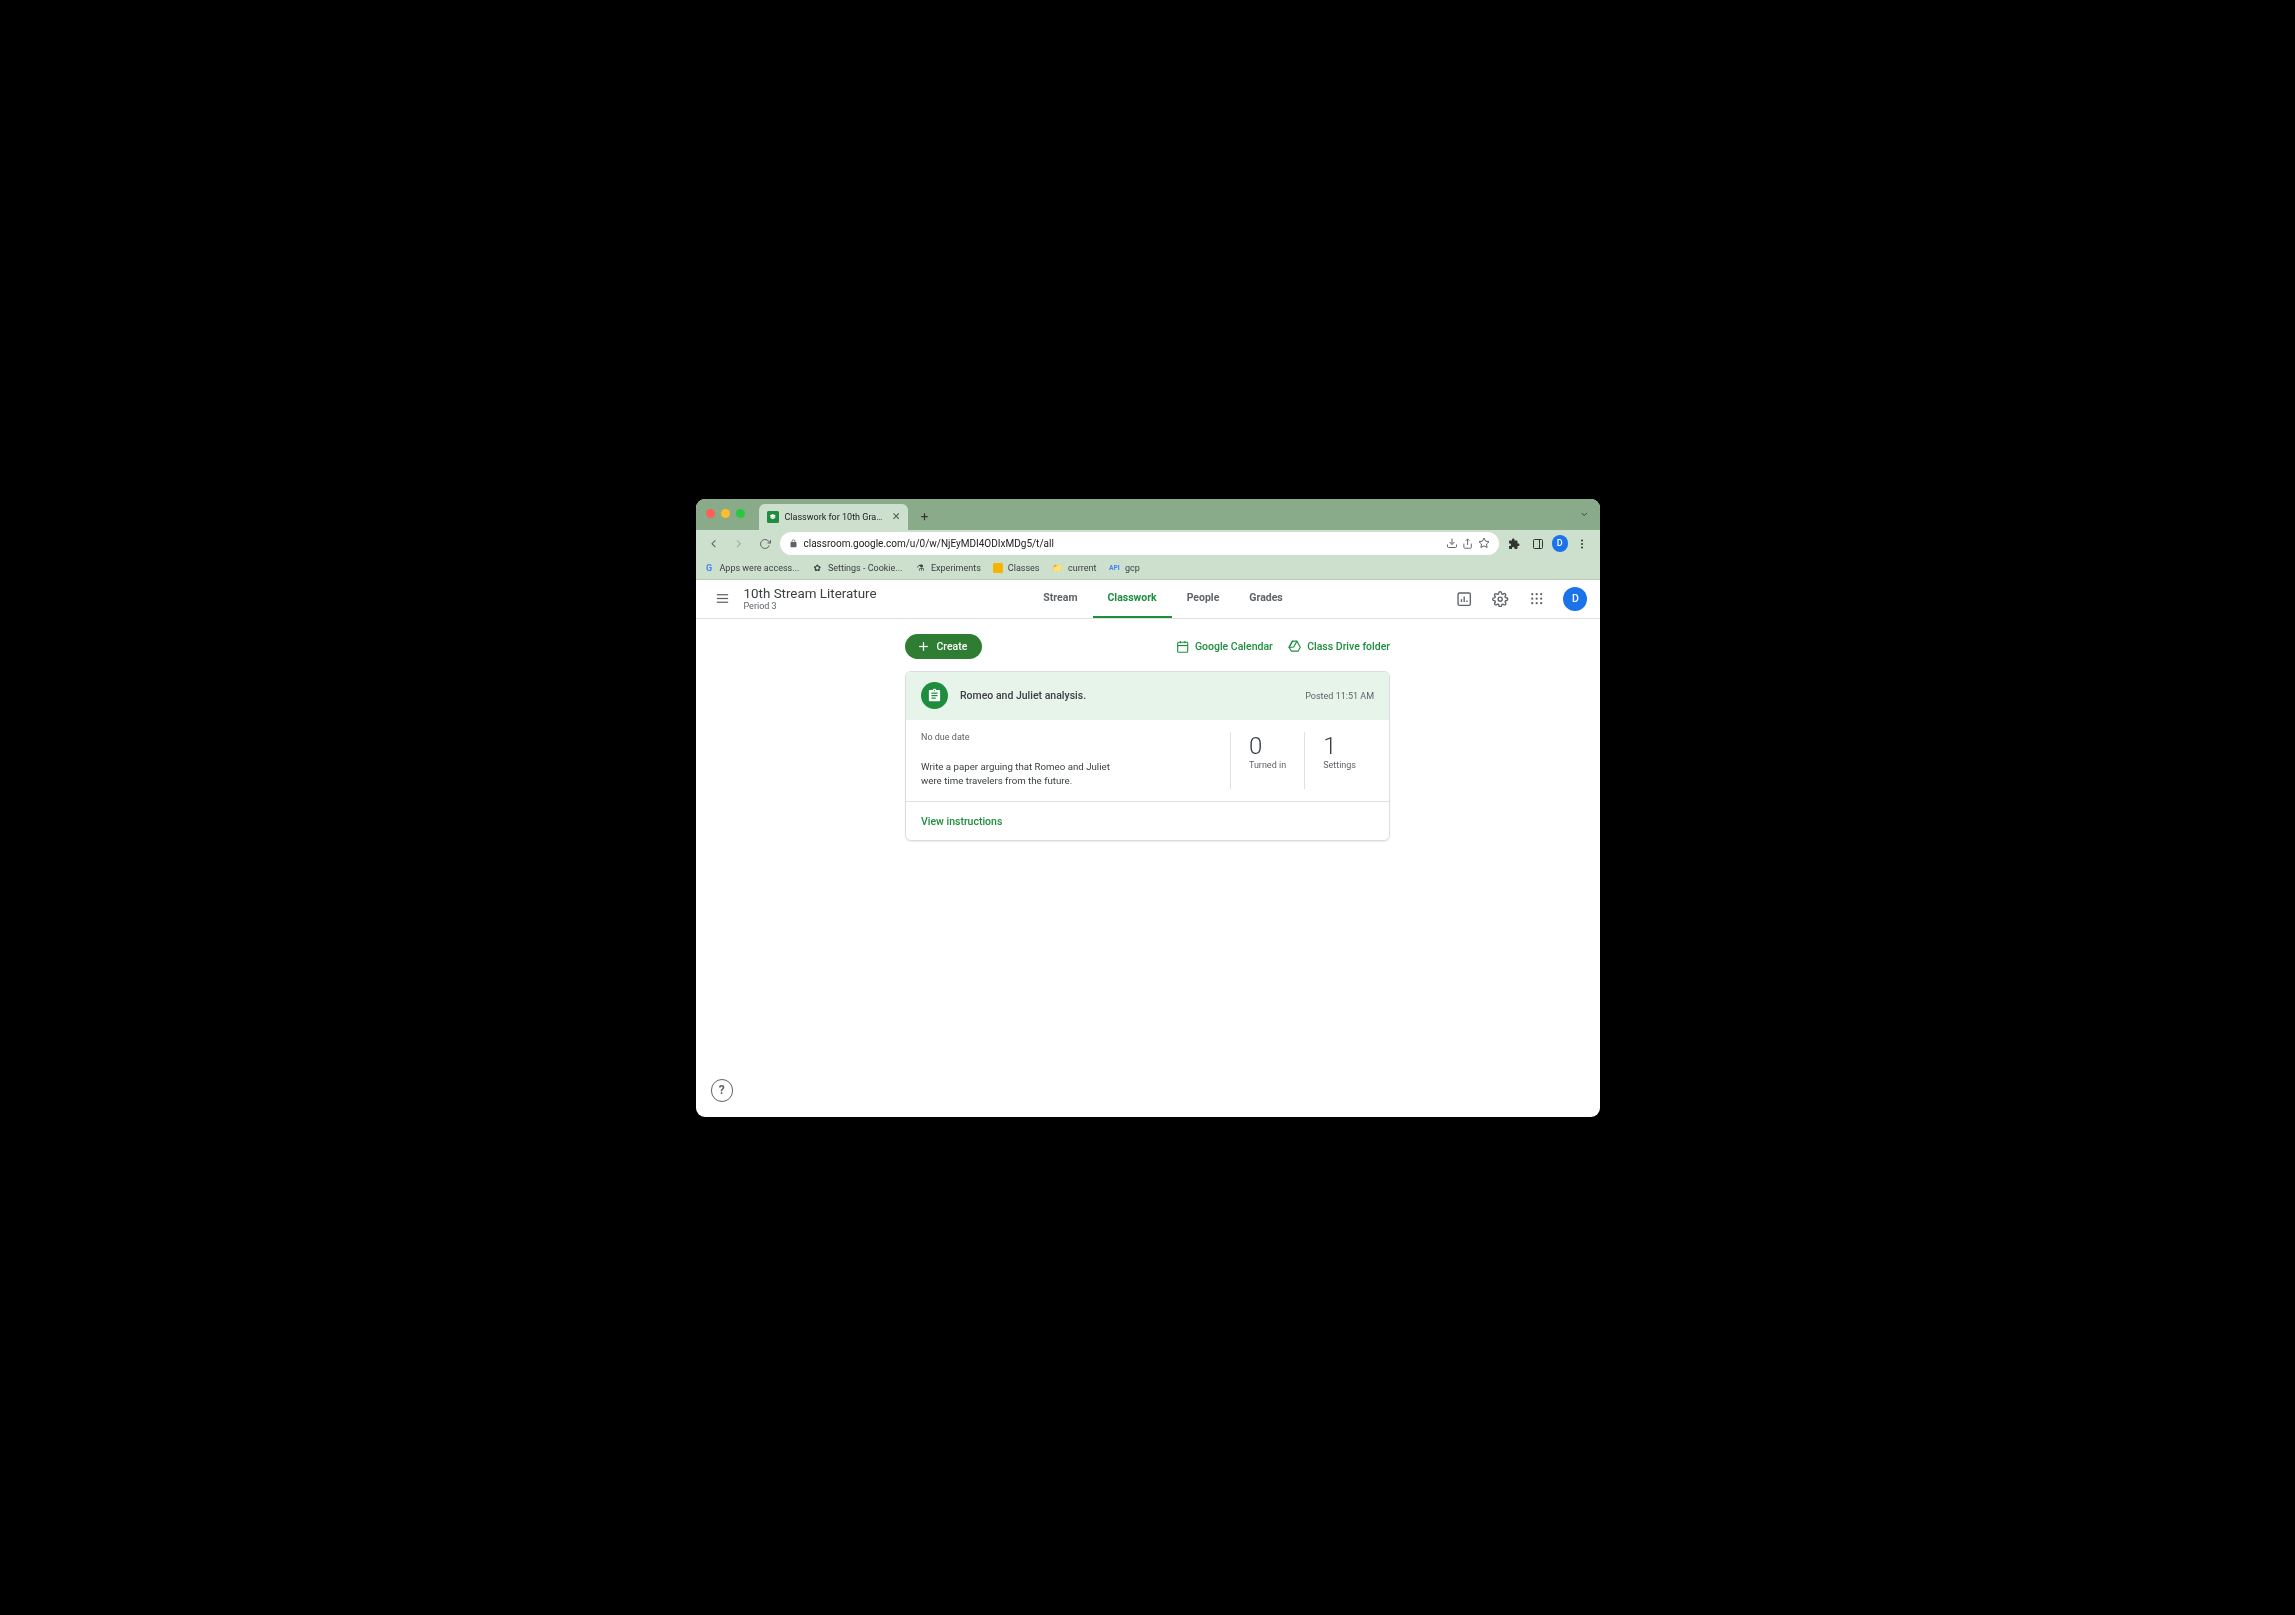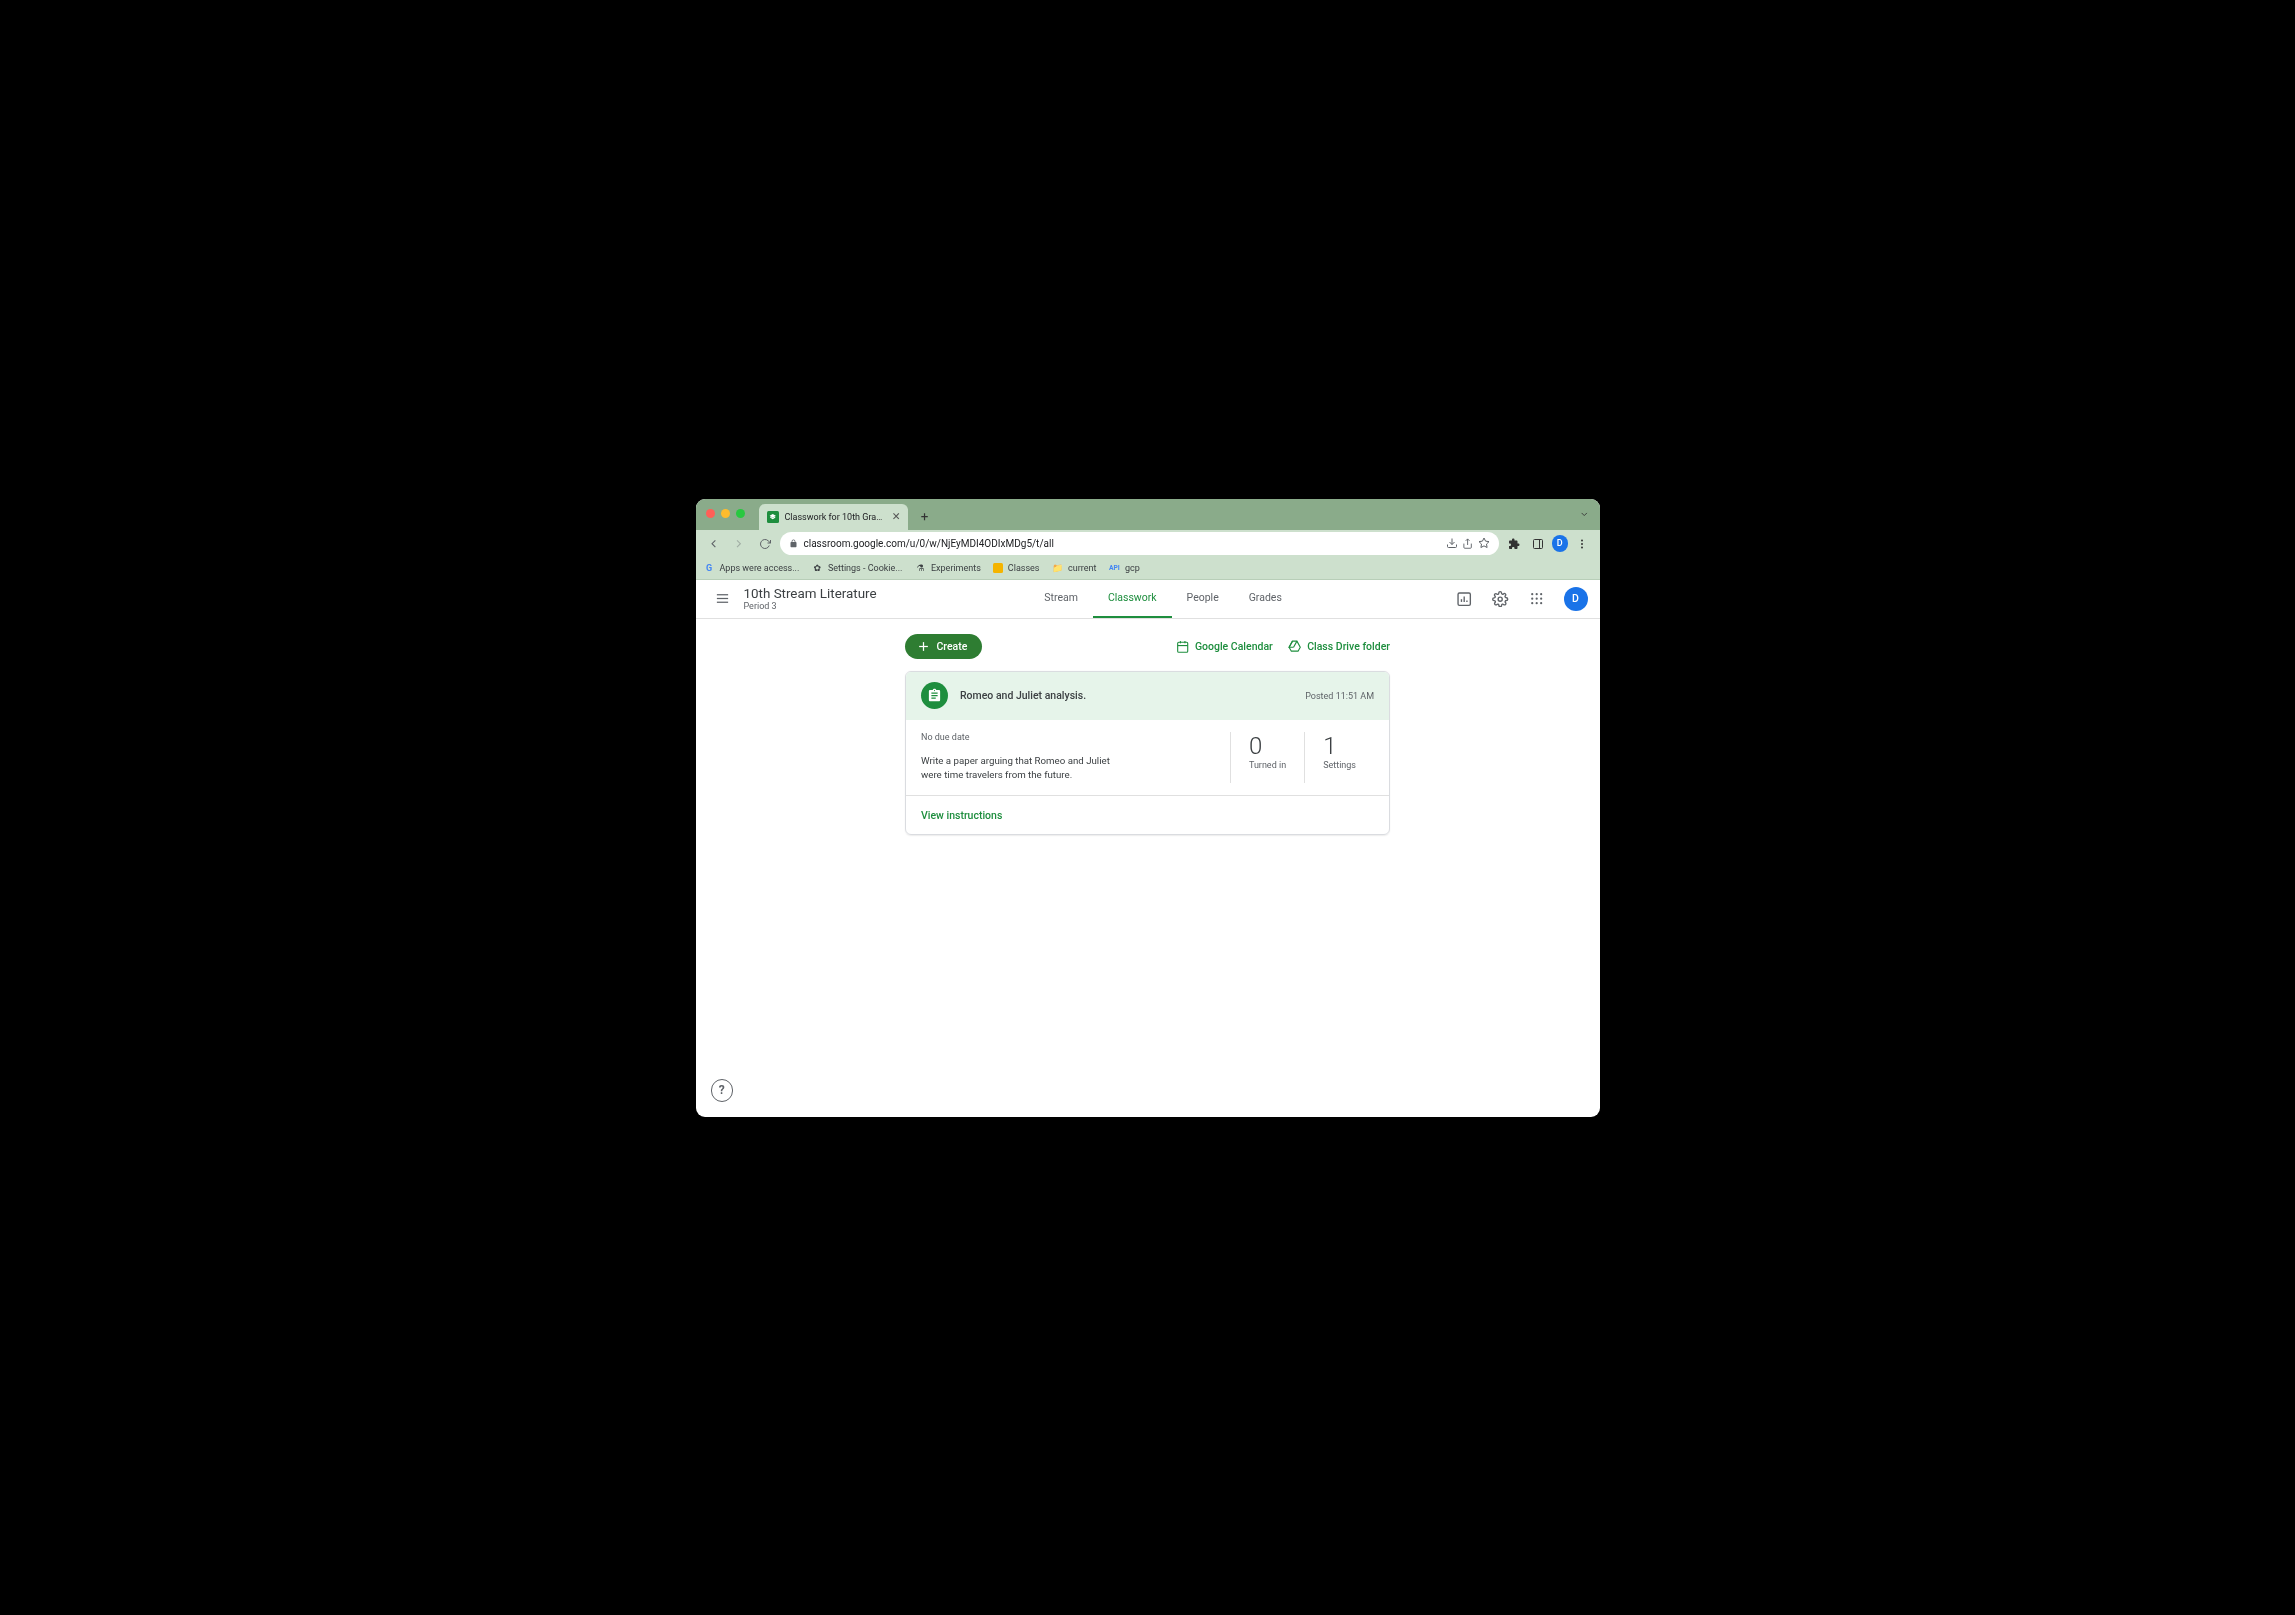--- a/index.html
+++ b/index.html
@@ -37,42 +37,42 @@
 .bookmark { display: flex; align-items: center; gap: 4.5px; cursor: pointer; }
 .bm-icon { width: 12px; height: 12px; display: flex; align-items: center; justify-content: center; font-size: 9px; }
 
 
 .app-header { height: 39px; display: flex; align-items: center; padding: 0 12px; border-bottom: 0.7px solid #e0e0e0; background: #fff; }
 .menu-btn { width: 30px; height: 30px; display: flex; align-items: center; justify-content: center; color: #5f6368; cursor: pointer; margin-right: 6px; }
 .class-title { display: flex; flex-direction: column; }
 .class-title h1 { font-size: 13.4px; font-weight: 400; color: #3c4043; }
 .class-title span { font-size: 9px; color: #5f6368; }
 .header-tabs { display: flex; margin: 0 auto; height: 100%; }
-.htab { padding: 0 15px; display: flex; align-items: center; font-size: 10.5px; color: #5f6368; cursor: pointer; border-bottom: 2.2px solid transparent; font-weight: 400; }
+.htab { padding: 0 15px; display: flex; align-items: center; font-size: 10.5px; color: #5f6368; cursor: pointer; border-bottom: 2.2px solid transparent; font-weight: 700; }
 .htab.active { color: #1e8e3e; border-bottom-color: #1e8e3e; }
 .header-right { display: flex; align-items: center; gap: 6px; }
 .header-right .icon-btn { width: 30px; height: 30px; display: flex; align-items: center; justify-content: center; color: #5f6368; cursor: pointer; border-radius: 50%; }
 .avatar { width: 24px; height: 24px; border-radius: 50%; background: #1a73e8; color: #fff; display: flex; align-items: center; justify-content: center; font-weight: 500; font-size: 10.5px; margin-left: 6px; }
 
 
 .content { flex: 1; overflow: auto; padding: 15px 0; }
 .content-inner { max-width: 485px; margin: 0 auto; }
 .top-actions { display: flex; align-items: center; margin-bottom: 12px; }
 .create-btn { background: #2e7d32; color: #fff; border: none; border-radius: 18px; height: 25px; padding: 0 15px 0 10.5px; display: flex; align-items: center; gap: 6px; font-size: 10.5px; font-weight: 500; cursor: pointer; }
 .top-links { margin-left: auto; display: flex; gap: 15px; }
 .top-link { color: #1e8e3e; font-size: 10.5px; font-weight: 500; display: flex; align-items: center; gap: 6px; cursor: pointer; }
 
 .card { border: 0.7px solid #dadce0; border-radius: 6px; overflow: hidden; box-shadow: 0 0.7px 1.5px rgba(0,0,0,0.08); }
 .card-header { background: #e6f4ea; padding: 10.5px 15px; display: flex; align-items: center; gap: 12px; }
 .assignment-icon { width: 27px; height: 27px; border-radius: 50%; background: #1e8e3e; display: flex; align-items: center; justify-content: center; color: #fff; }
 .assignment-title { font-size: 10.5px; color: #3c4043; font-weight: 500; flex: 1; }
 .posted-time { font-size: 9px; color: #5f6368; }
 .card-body { padding: 12px 15px; display: flex; }
 .body-left { flex: 1; }
-.due-date { font-size: 9px; color: #5f6368; margin-bottom: 12px; }
+.due-date { font-size: 9px; color: #5f6368; margin-bottom: 18px; }
 .description { font-size: 9.7px; color: #3c4043; line-height: 1.5; max-width: 194px; }
 .stats { display: flex; }
 .stat { padding: 0 18px; border-left: 0.7px solid #e0e0e0; cursor: pointer; }
 .stat-num { font-size: 24px; color: #3c4043; font-weight: 300; }
 .stat-label { font-size: 9px; color: #5f6368; }
 .card-footer { border-top: 0.7px solid #e0e0e0; padding: 12px 15px; }
 .view-link { color: #1e8e3e; font-size: 10.5px; font-weight: 500; cursor: pointer; }
 
 .help-btn { position: absolute; bottom: 15px; left: 15px; width: 22.4px; height: 22.4px; border: 1.5px solid #5f6368; border-radius: 50%; display: flex; align-items: center; justify-content: center; color: #5f6368; font-size: 12px; font-weight: bold; cursor: pointer; background: #fff; }
 

